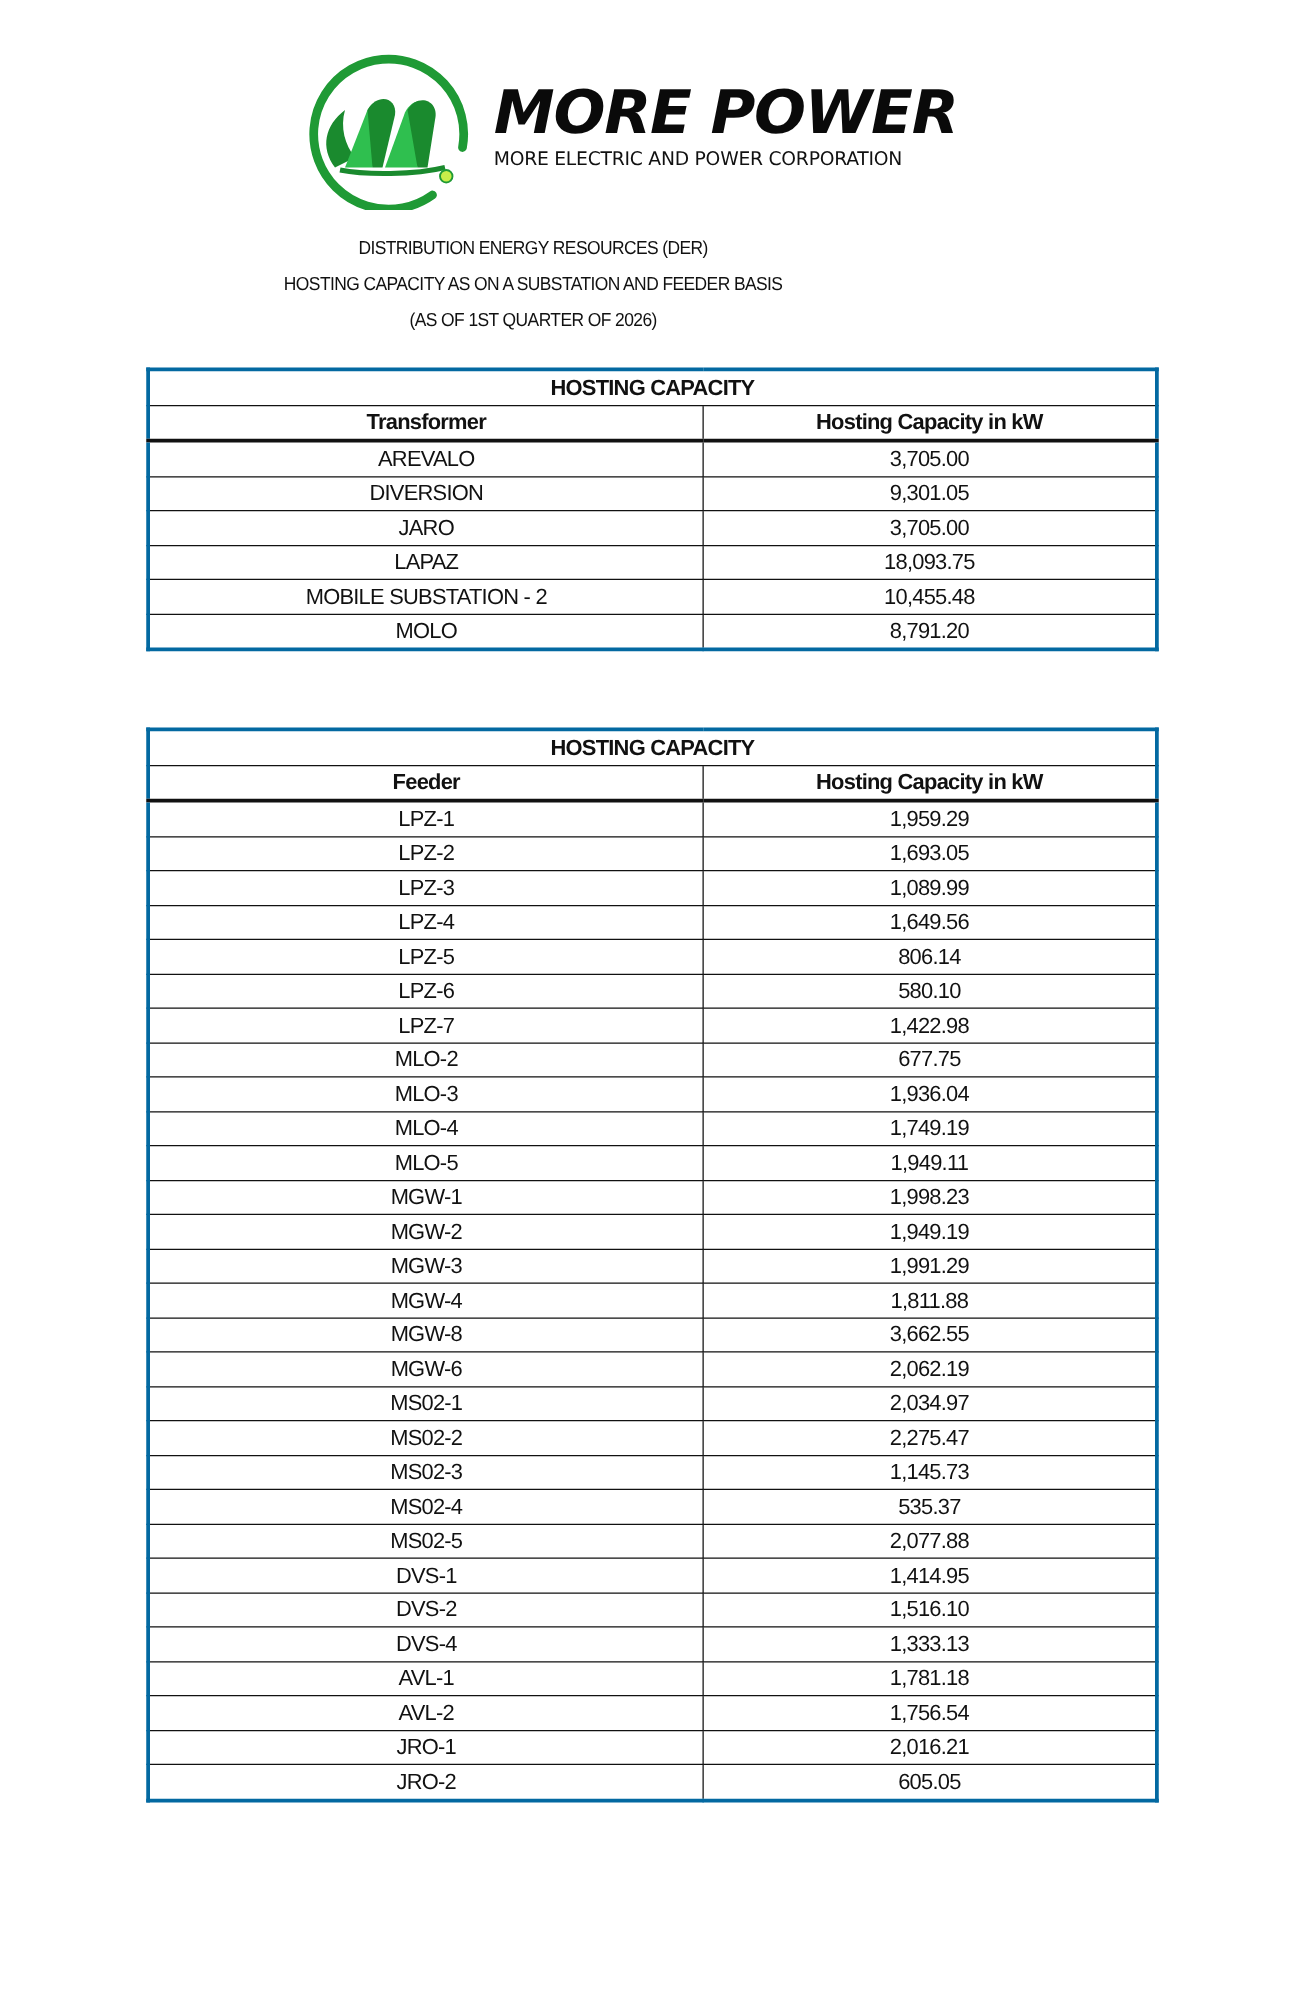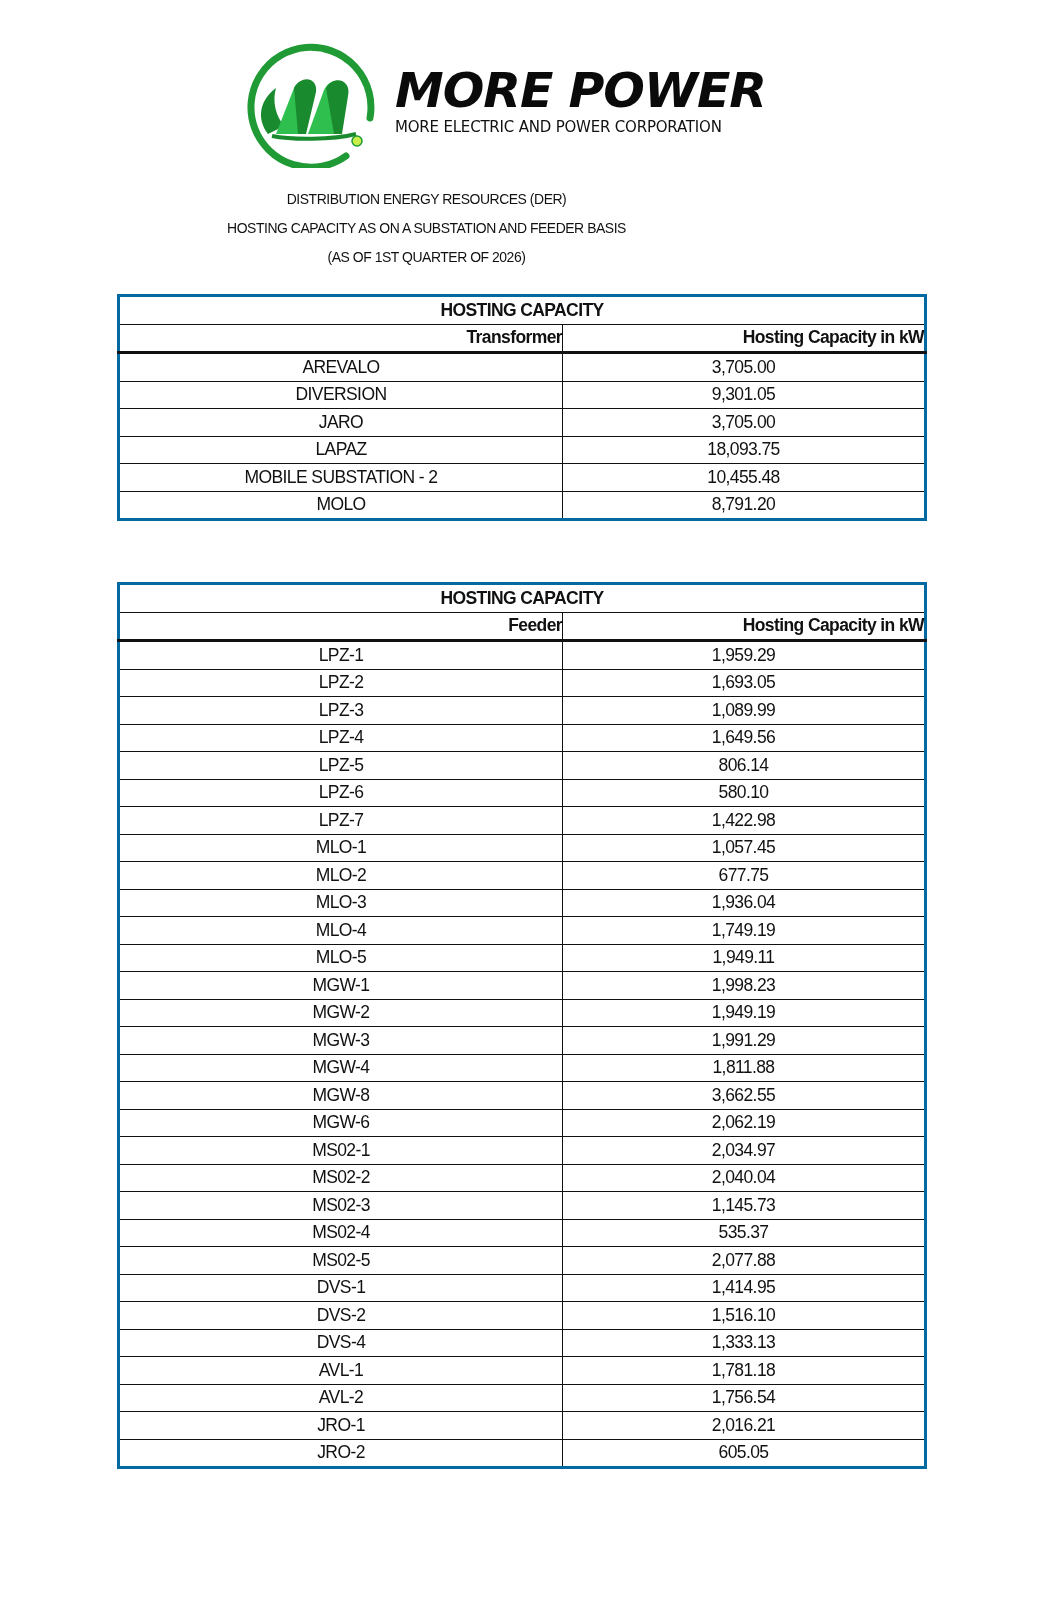--- a/index.html
+++ b/index.html
@@ -13,21 +13,21 @@
     .brand-sub { position: absolute; left: 153px; top: 80px; font-family: "DejaVu Sans", sans-serif;
       font-size: 15px; letter-spacing: -0.2px; color: #111; white-space: nowrap; }
     .titles { position: absolute; left: 0; top: 184px; width: 853px; text-align: center;
       font-family: "Liberation Sans", sans-serif; font-weight: normal; font-size: 15px; line-height: 29px; letter-spacing: -0.5px; }
     .titles div { transform: scaleX(0.93); }
     table.hc { position: absolute; left: 117px; width: 810px; border-collapse: collapse;
       border: 3px solid #0369a1; font-family: "Liberation Sans", sans-serif; table-layout: fixed; }
     table.hc td, table.hc th { border: 1.5px solid #111; text-align: center; height: 26.5px; padding: 0;
       font-size: 17.5px; letter-spacing: -0.6px; }
     table.hc th { font-weight: bold; }
-    table.hc tr.colhdr th { border-bottom: 3px solid #111; text-align: right; }
+    table.hc tr.colhdr th { border-bottom: 3px solid #111; }
     table.hc td { font-weight: normal; }
     table.hc col.c1 { width: 444px; }
     #transformer-table { top: 294px; }
     #feeder-table { top: 582px; }
   </style>
 </head>
 <body>
 
 <div class="logo-wrap">
   <svg class="logo-mark" viewBox="0 0 138 130">
@@ -129,24 +129,20 @@
       </tr>
       <tr>
         <td>LPZ-6</td>
         <td>580.10</td>
       </tr>
       <tr>
         <td>LPZ-7</td>
         <td>1,422.98</td>
       </tr>
       <tr>
-        <td>MLO-1</td>
-        <td>1,057.45</td>
-      </tr>
-      <tr>
         <td>MLO-2</td>
         <td>677.75</td>
       </tr>
       <tr>
         <td>MLO-3</td>
         <td>1,936.04</td>
       </tr>
       <tr>
         <td>MLO-4</td>
         <td>1,749.19</td>
@@ -178,21 +174,21 @@
       <tr>
         <td>MGW-6</td>
         <td>2,062.19</td>
       </tr>
       <tr>
         <td>MS02-1</td>
         <td>2,034.97</td>
       </tr>
       <tr>
         <td>MS02-2</td>
-        <td>2,040.04</td>
+        <td>2,275.47</td>
       </tr>
       <tr>
         <td>MS02-3</td>
         <td>1,145.73</td>
       </tr>
       <tr>
         <td>MS02-4</td>
         <td>535.37</td>
       </tr>
       <tr>

